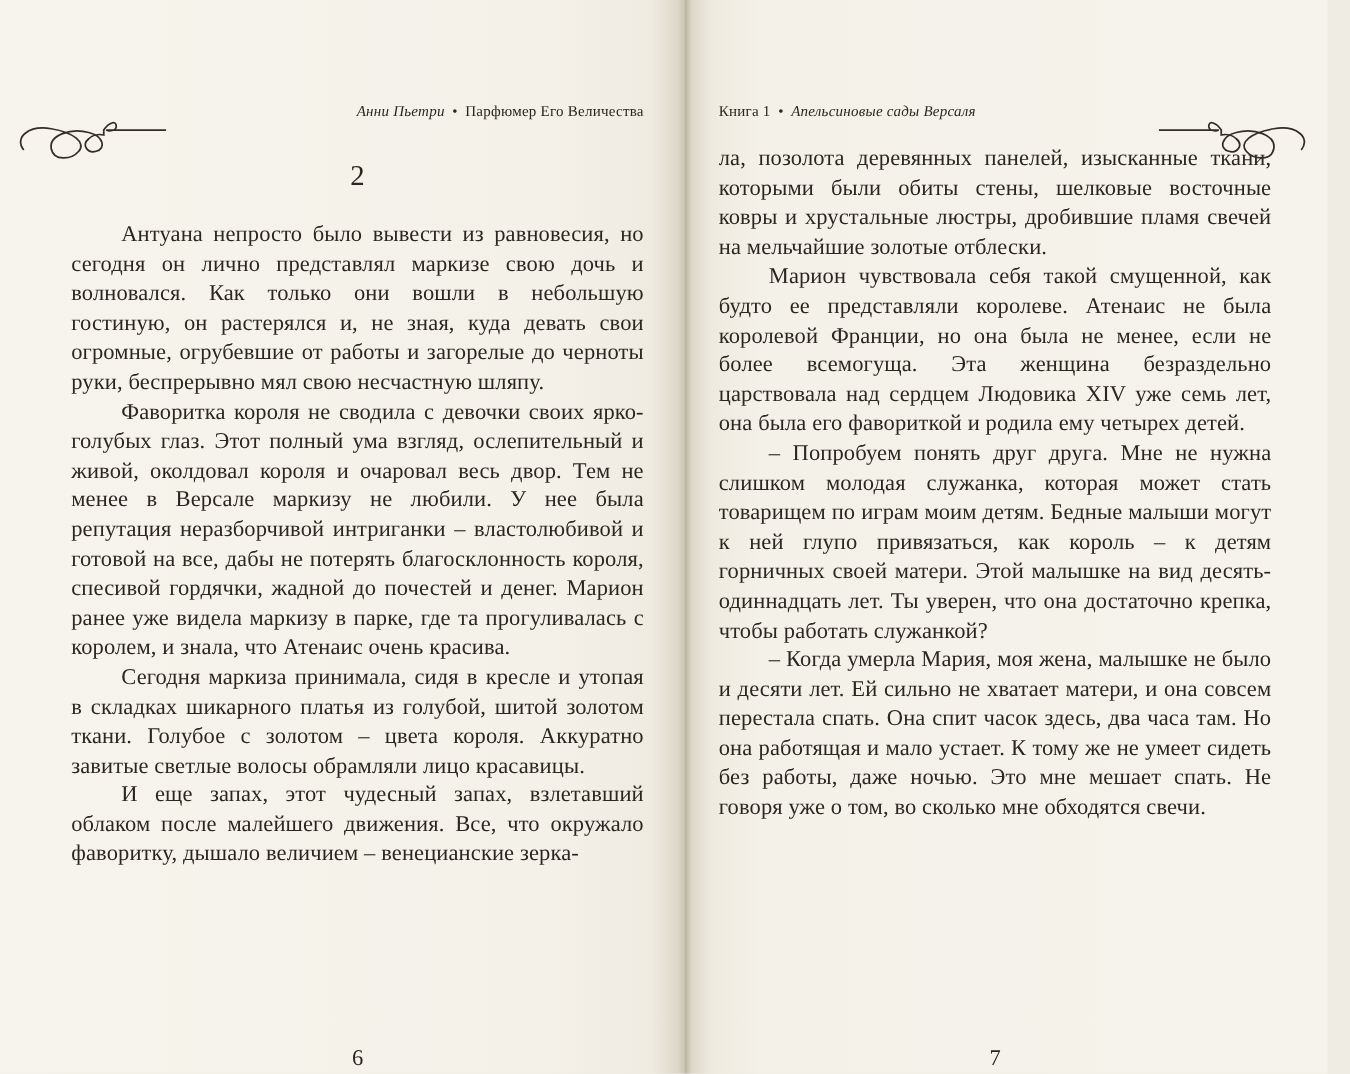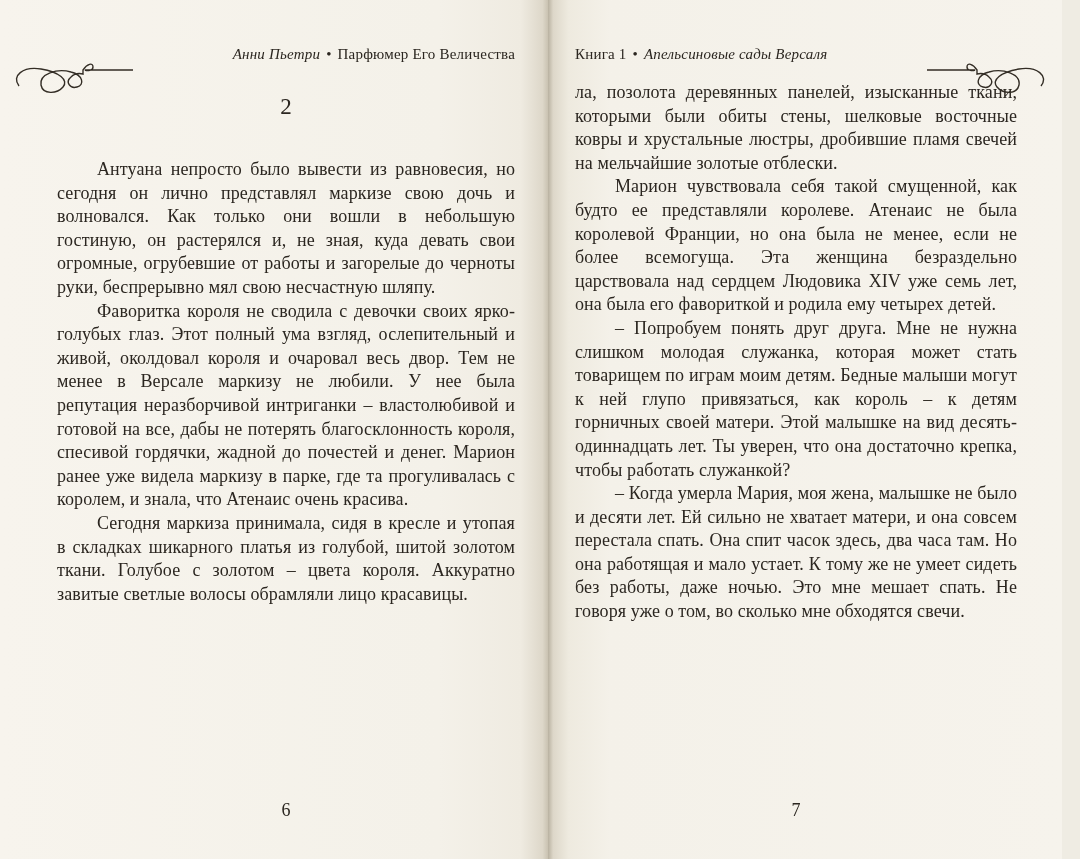--- a/index.html
+++ b/index.html
@@ -35,23 +35,24 @@
   .content {
     position: relative;
     height: 100%;
   }
   .page.left .content  { margin: 0 33px 0 57px; }
   .page.right .content { margin: 0 45px 0 27px; }
 
   
   .running-header {
     padding-top: 46px;
-    font-size: 15px;
+    font-size: 12px;
     letter-spacing: 0.2px;
     white-space: nowrap;
+    margin-top: 36px;
   }
   .page.left .header-text  { text-align: right; }
   .page.right .header-text { text-align: left; }
   .italic { font-style: italic; }
   .bullet { padding: 0 6px; }
 
   .rule-row {
     position: relative;
     height: 14px;
     margin-top: 3px;
@@ -78,21 +79,21 @@
     height: 34px;
   }
 
   
   .body-text {
     font-size: 18px;
     line-height: 23.6px;
     text-align: justify;
     letter-spacing: 0.1px;
   }
-  .page.left .body-text  { margin-top: 30px; }
+  .page.left .body-text  { margin-top: 14px; }
   .page.right .body-text { margin-top: 1px; }
   .body-text p {
     margin: 0;
     text-indent: 40px;
   }
   .body-text p.no-indent { text-indent: 0; }
 
   .page-number {
     position: absolute;
     top: 800px;
@@ -119,20 +120,21 @@
           </svg>
         </div>
       </div>
 
       <div class="chapter-number">2</div>
 
       <div class="body-text">
           <p>Антуана непросто было вывести из равновесия, но сегодня он лично представлял маркизе свою дочь и волновался. Как только они вошли в небольшую гостиную, он растерялся и, не зная, куда девать свои огромные, огрубевшие от работы и загорелые до черноты руки, беспрерывно мял свою несчастную шляпу.</p>
           <p>Фаворитка короля не сводила с девочки своих ярко-голубых глаз. Этот полный ума взгляд, ослепительный и живой, околдовал короля и очаровал весь двор. Тем не менее в Версале маркизу не любили. У нее была репутация неразборчивой интриганки – властолюбивой и готовой на все, дабы не потерять благосклонность короля, спесивой гордячки, жадной до почестей и денег. Марион ранее уже видела маркизу в парке, где та прогуливалась с королем, и знала, что Атенаис очень красива.</p>
           <p>Сегодня маркиза принимала, сидя в кресле и утопая в складках шикарного платья из голубой, шитой золотом ткани. Голубое с золотом – цвета короля. Аккуратно завитые светлые волосы обрамляли лицо красавицы.</p>
+          <p>И еще запах, этот чудесный запах, взлетавший облаком после малейшего движения. Все, что окружало фаворитку, дышало величием – венецианские зерка-</p>
         </div>
 
       <div class="page-number">6</div>
     </div>
   </div>
 
   <div class="page right">
     <div class="content">
       <div class="running-header">
         <div class="header-text">

